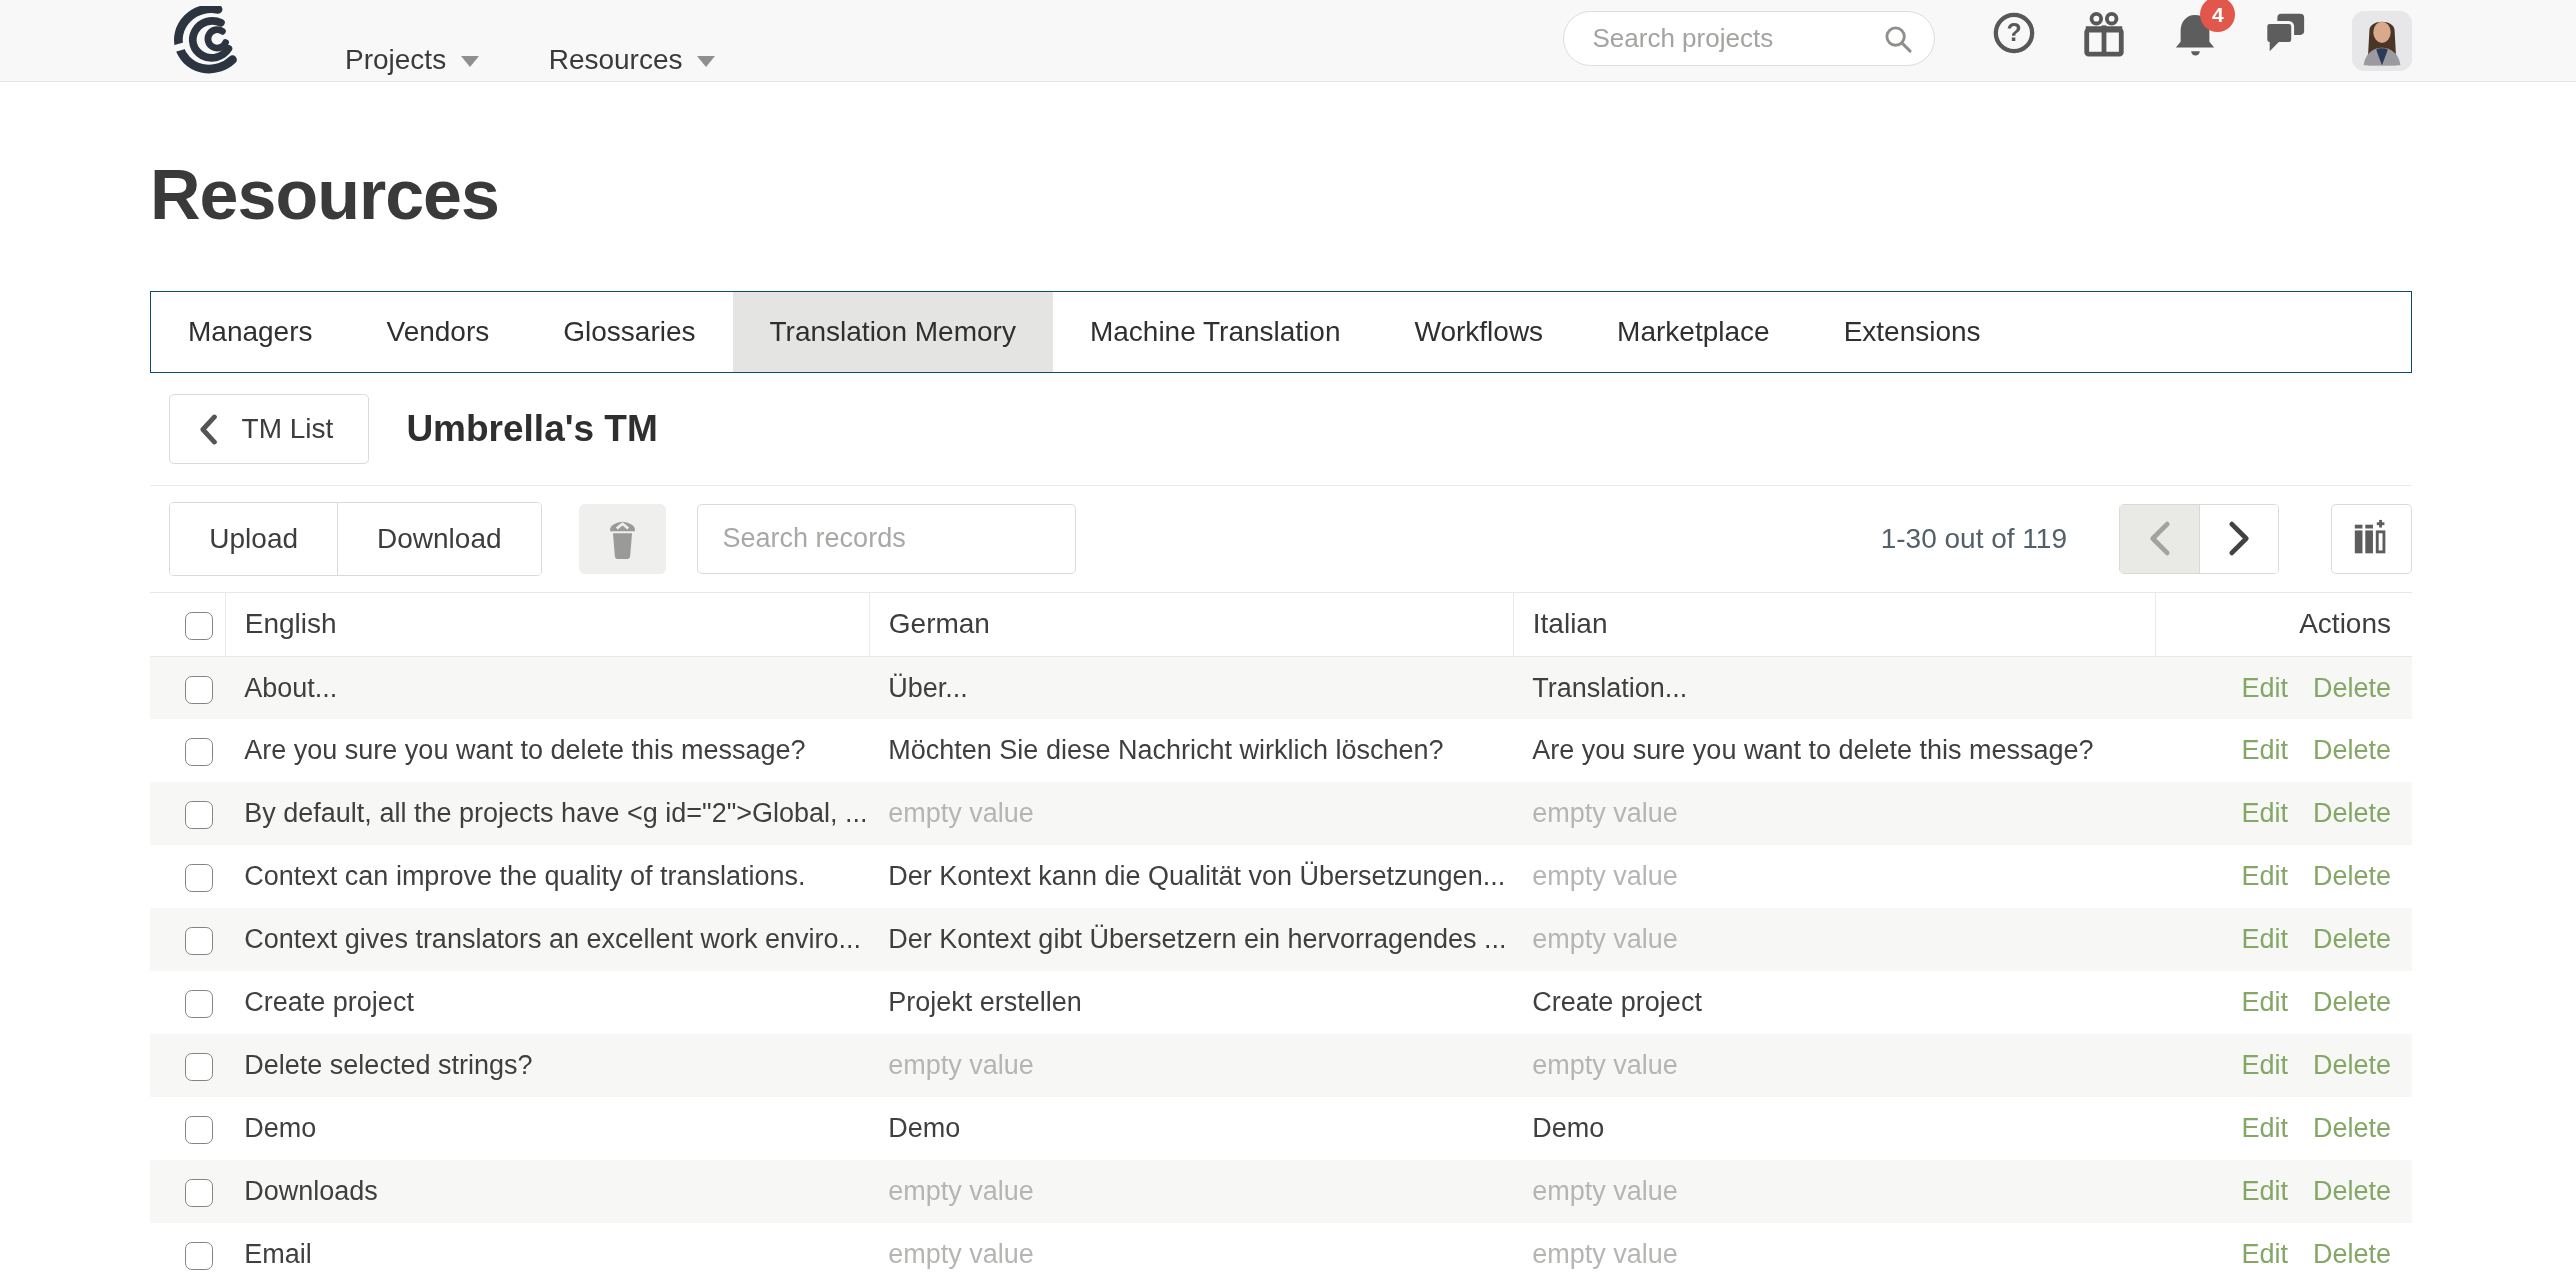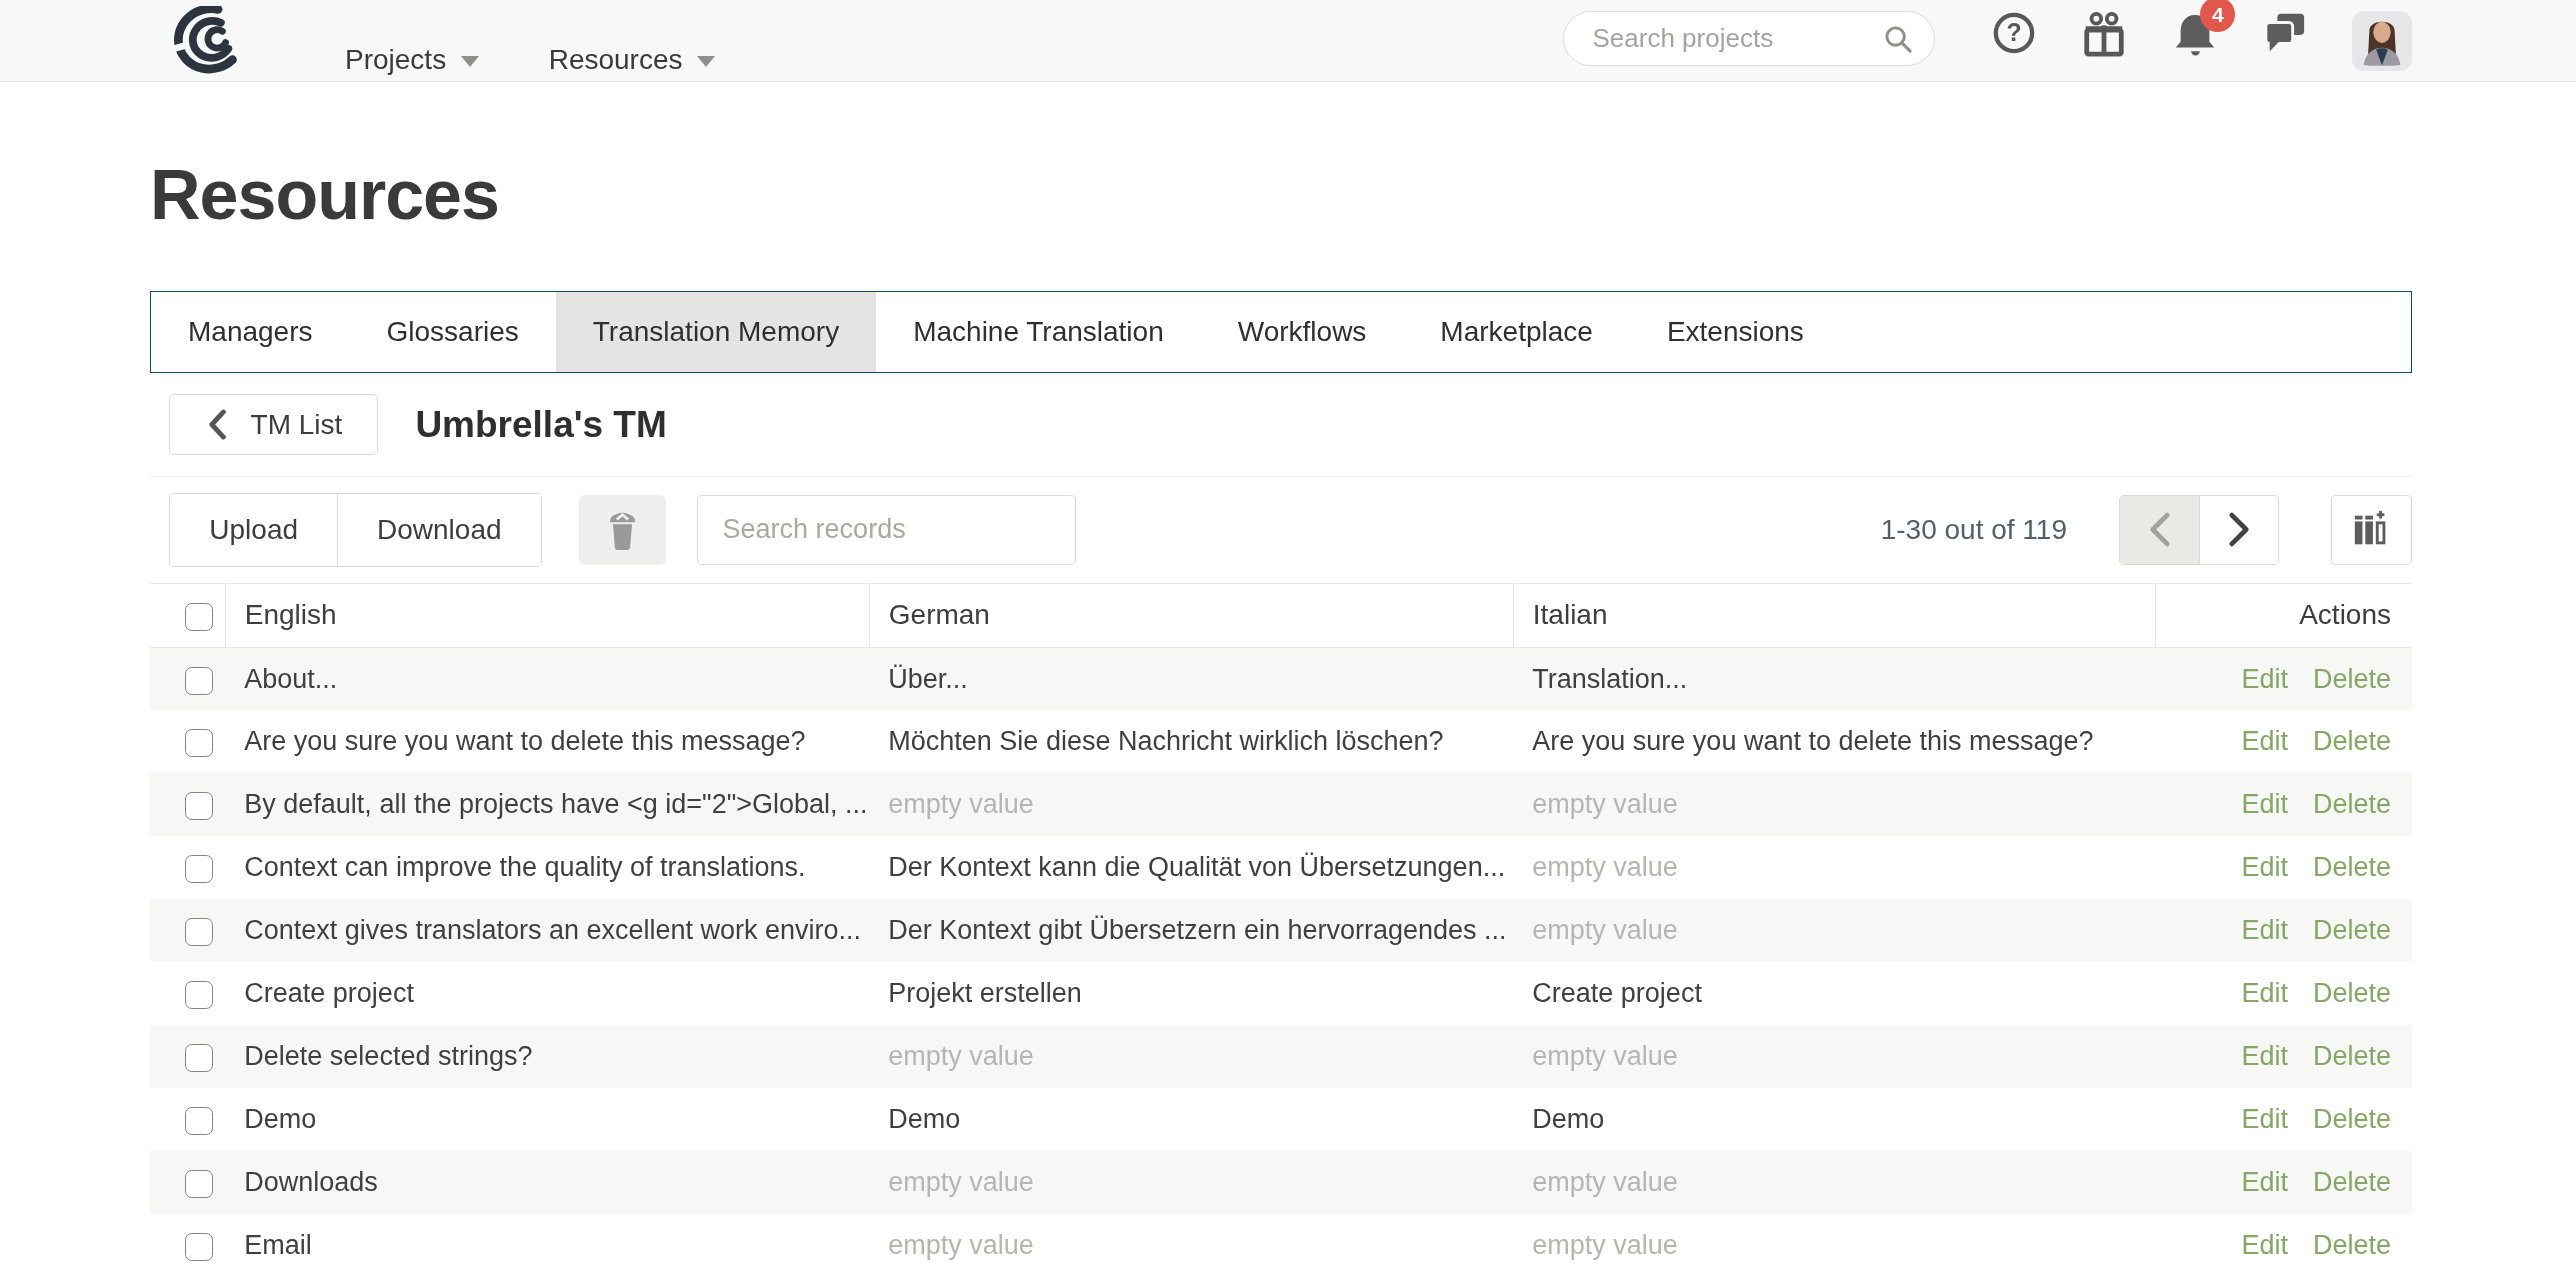--- a/index.html
+++ b/index.html
@@ -35,21 +35,21 @@
 
   
   .content { padding:0 164px 0 150px; }
   h1.page-title { font-size:70px; font-weight:bold; color:#3a3a3a; margin:68px 0 50px; line-height:1.3; letter-spacing:-1px; }
 
   .tabs { display:flex; border:1px solid #0c4a6e; height:82px; align-items:stretch; background:#fff; }
   .tab { display:flex; align-items:center; padding:0 37px; font-size:28px; color:#2f2f2f; cursor:pointer; white-space:nowrap; }
   .tab.active { background:#e4e4e2; }
 
   .breadcrumb-row { display:flex; align-items:center; gap:37px; margin:21px 0 0 19.3px; }
-  .back-btn { display:flex; align-items:center; gap:23px; height:61px; padding:0 35px 0 38px;
+  .back-btn { display:flex; align-items:center; gap:23px; height:70px; padding:0 35px 0 29px;
               background:#fff; border:1px solid #d9d9d7; border-radius:4.8px; font-size:28px;
               color:#3d3d3d; cursor:pointer; font-family:inherit; }
   .tm-title { font-size:37px; font-weight:bold; color:#2f2f2f; }
 
   .rule { border-top:1px solid #eceae8; margin-top:21px; }
 
   .toolbar { display:flex; align-items:center; justify-content:space-between; padding:15.5px 0 16.4px; }
   .toolbar-left { display:flex; align-items:center; margin-left:19.3px; }
   .btn-group { display:flex; border:1px solid #d9d9d7; border-radius:4.8px; overflow:hidden; background:#fff; }
   .btn-group button { height:72px; padding:0 39px; font-size:28px; background:#fff; border:0;
@@ -169,20 +169,21 @@
         </svg>
       </div>
     </div>
   </header>
 
   <main class="content">
     <h1 class="page-title">Resources</h1>
 
     <div class="tabs" id="tabs">
         <div class="tab">Managers</div>
+        <div class="tab">Vendors</div>
         <div class="tab">Glossaries</div>
         <div class="tab active">Translation Memory</div>
         <div class="tab">Machine Translation</div>
         <div class="tab">Workflows</div>
         <div class="tab">Marketplace</div>
         <div class="tab">Extensions</div>
       </div>
 
     <div class="breadcrumb-row">
       <button class="back-btn">

